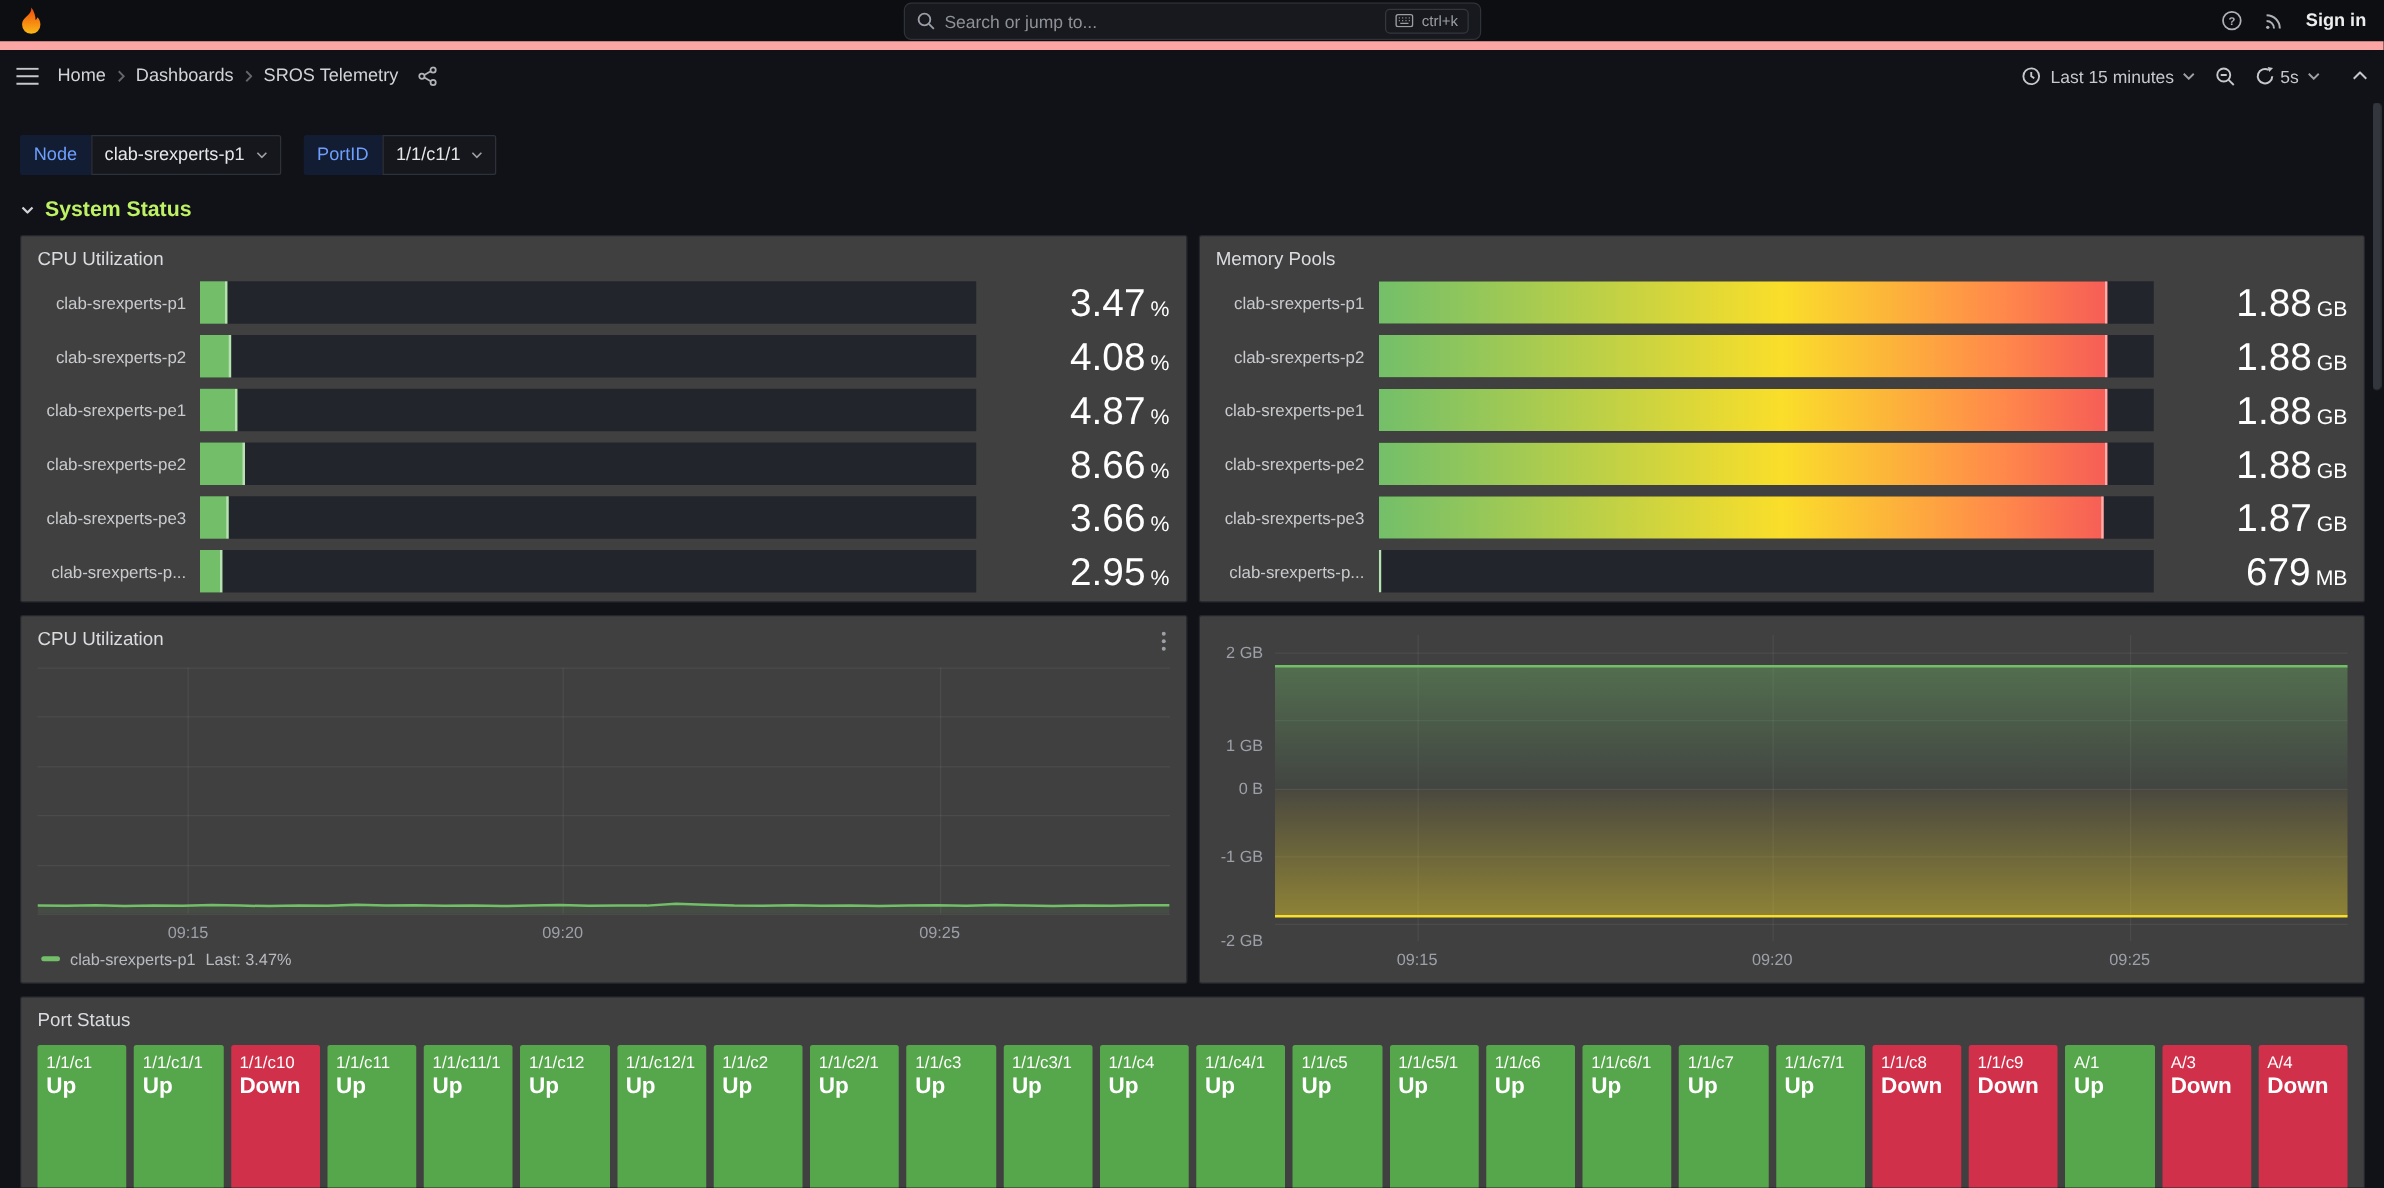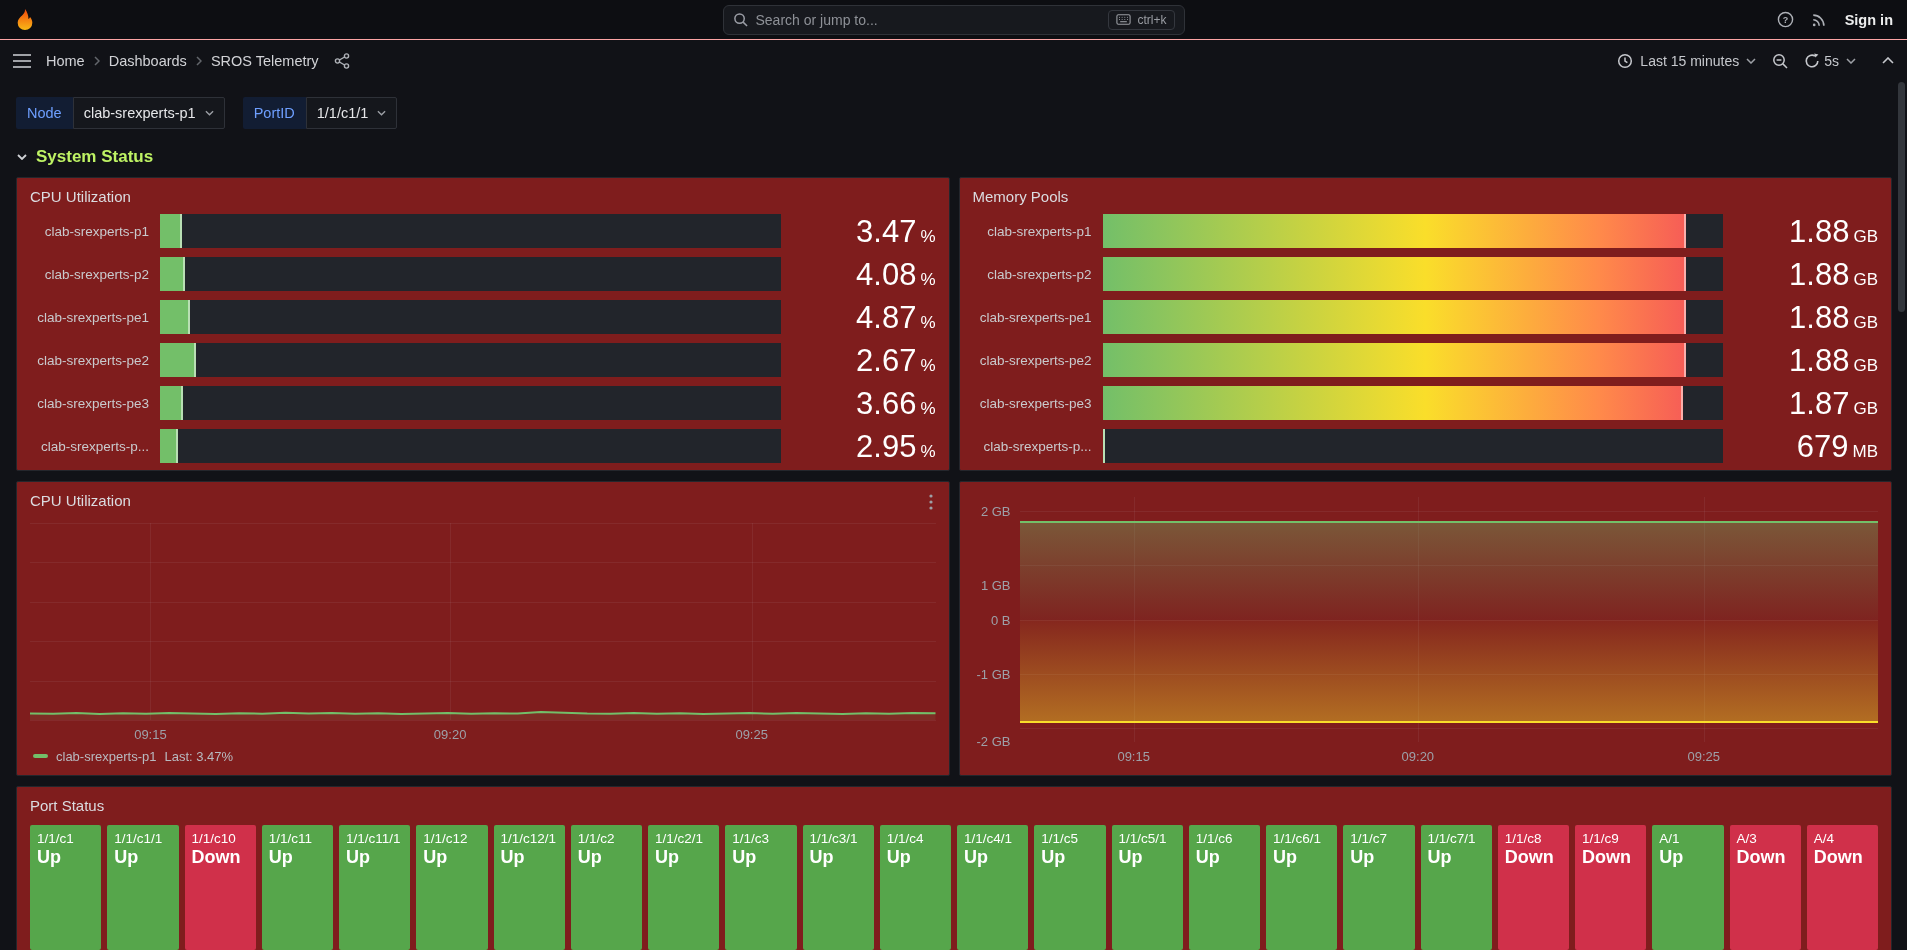--- a/index.html
+++ b/index.html
@@ -1,44 +1,44 @@
 <!DOCTYPE html>
 <html><head>
 <meta charset="utf-8">
 <style>
 *{margin:0;padding:0;box-sizing:border-box}
 html,body{width:1907px;height:950px;overflow:hidden}
 body{background:#111217;font-family:"Liberation Sans",sans-serif;color:#ccccdc}
 svg{display:block}
-.topbar{height:40px;background:#0d0e12;border-bottom:1px solid #fca5a5;display:flex;align-items:center;padding:0 14px;position:relative}
+.topbar{height:40px;background:#0d0e12;border-bottom:7px solid #fca5a5;display:flex;align-items:center;padding:0 14px;position:relative}
 .search-wrap{position:absolute;left:50%;top:50%;transform:translate(-50%,-50%);width:462px}
 .search{height:30px;background:#17191e;border:1px solid #2f3238;border-radius:6px;display:flex;align-items:center;padding:0 9px;gap:8px}
 .search input{flex:1;background:transparent;border:0;outline:0;color:#c9cbd0;font-size:14px;font-family:inherit}
 .search input::placeholder{color:#8e9197}
 .kbd{border:1px solid #34373e;border-radius:4px;padding:2px 7px;font-size:12px;color:#9a9da3;display:flex;align-items:center;gap:6px}
 .top-right{margin-left:auto;display:flex;align-items:center;gap:17px}
 .signin{color:#eceded;font-weight:700;font-size:14.5px;cursor:pointer;white-space:nowrap}
 .iconbtn{cursor:pointer;display:flex;align-items:center}
 .navbar{height:41px;display:flex;align-items:center;padding:0 13px}
 .hamburger{margin-right:15px;cursor:pointer}
 .crumbs{display:flex;align-items:center;gap:9px;font-size:14.5px;color:#d2d3d7}
 .crumb{cursor:pointer;white-space:nowrap}
 .share{margin-left:6px}
 .nav-right{margin-left:auto;display:flex;align-items:center;gap:16px;color:#c6c8cd;font-size:14px}
 .navgroup{display:flex;align-items:center;gap:7px;cursor:pointer;white-space:nowrap}
 .collapse-btn{margin-left:10px}
 .content{padding:0 15px 0 16px}
-.vars{display:flex;gap:18px;margin-top:16px}
+.vars{display:flex;gap:18px;margin-top:27px}
 .var-group{display:flex;height:32px;font-size:14.5px}
 .var-label{display:flex;align-items:center;padding:0 11px;background:#121d33;color:#6e9fff;border-radius:2px 0 0 2px;font-weight:500}
 .var-value{display:flex;align-items:center;gap:9px;padding:0 10px;background:#15171c;border:1px solid #2e3138;border-radius:0 2px 2px 0;color:#e6e7e9;cursor:pointer}
 .section{display:flex;align-items:center;gap:9px;margin:18px 1px 0;cursor:pointer}
 .section-title{font-size:17px;font-weight:700;color:#bef264}
 .grid2{display:grid;grid-template-columns:1fr 1fr;gap:9px;margin-top:10px}
-.panel{background:#7f1d1d;border:1px solid #24262c;border-radius:2px}
+.panel{background:#404040;border:1px solid #24262c;border-radius:2px}
 .gauge-panel{height:294px;padding:7px 13px 10px}
 .panel-title{font-size:15px;font-weight:500;color:#dbdce0;padding:3px 0 2px;cursor:pointer;display:inline-block}
 .gauge-rows{display:flex;flex-direction:column;gap:9px;margin-top:7px}
 .gauge-row{display:flex;align-items:center}
 .gauge-label{width:130px;text-align:right;padding-right:11px;font-size:13.5px;color:#c9cacd;white-space:nowrap}
 .gauge-track{flex:1;height:34px;background:#22252b;position:relative}
 .gauge-bar{position:absolute;left:0;top:0;bottom:0;overflow:hidden}
 .gauge-bar::after{content:"";position:absolute;right:0;top:0;bottom:0;width:2px;background:rgba(255,255,255,.5)}
 .gauge-grad{position:absolute;left:0;top:0;bottom:0}
 .gauge-value{width:155px;text-align:right;color:#fff;white-space:nowrap;line-height:1}
@@ -260,21 +260,21 @@
             <div class="gauge-track">
               <div class="gauge-bar" style="width: 4.87%; background: rgb(115, 191, 105);"></div>
             </div>
             <div class="gauge-value"><span class="num">4.87</span><span class="unit">%</span></div>
           </div>
           <div class="gauge-row">
             <div class="gauge-label">clab-srexperts-pe2</div>
             <div class="gauge-track">
               <div class="gauge-bar" style="width: 5.78%; background: rgb(115, 191, 105);"></div>
             </div>
-            <div class="gauge-value"><span class="num">2.67</span><span class="unit">%</span></div>
+            <div class="gauge-value"><span class="num">8.66</span><span class="unit">%</span></div>
           </div>
           <div class="gauge-row">
             <div class="gauge-label">clab-srexperts-pe3</div>
             <div class="gauge-track">
               <div class="gauge-bar" style="width: 3.66%; background: rgb(115, 191, 105);"></div>
             </div>
             <div class="gauge-value"><span class="num">3.66</span><span class="unit">%</span></div>
           </div>
           <div class="gauge-row">
             <div class="gauge-label">clab-srexperts-p...</div>

